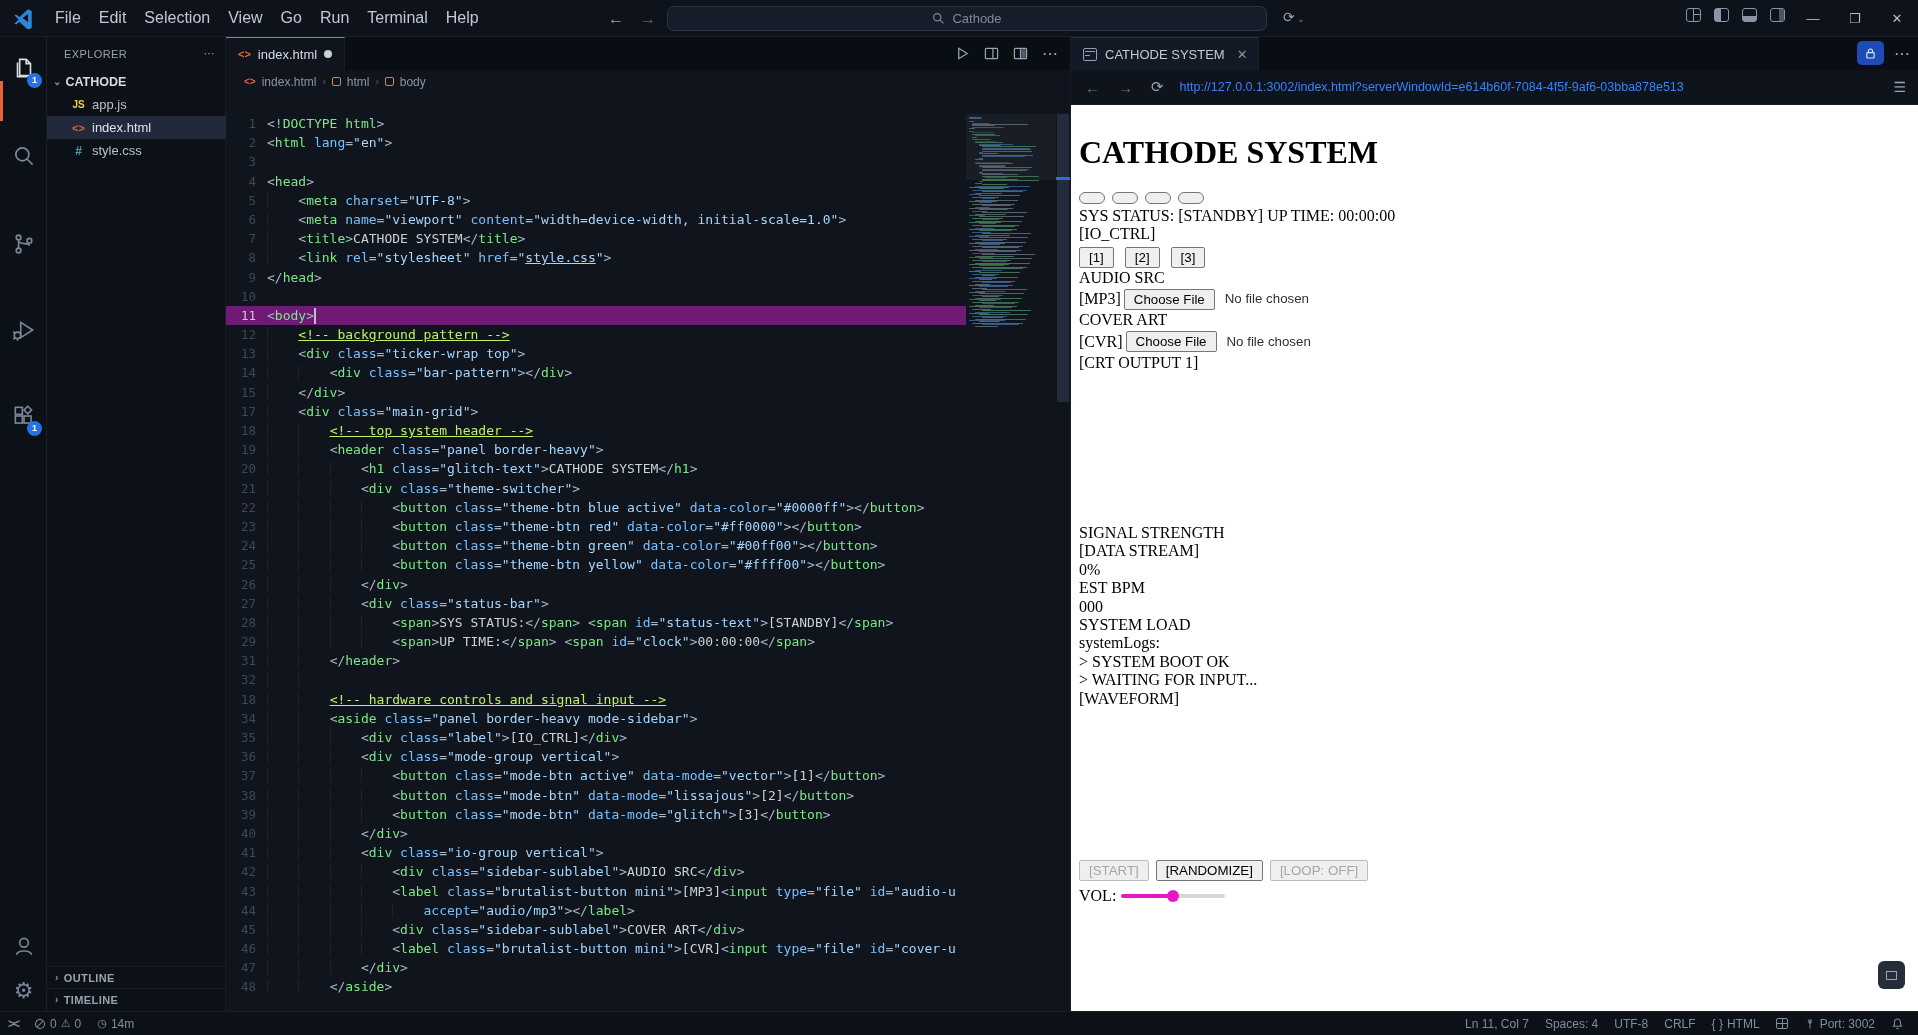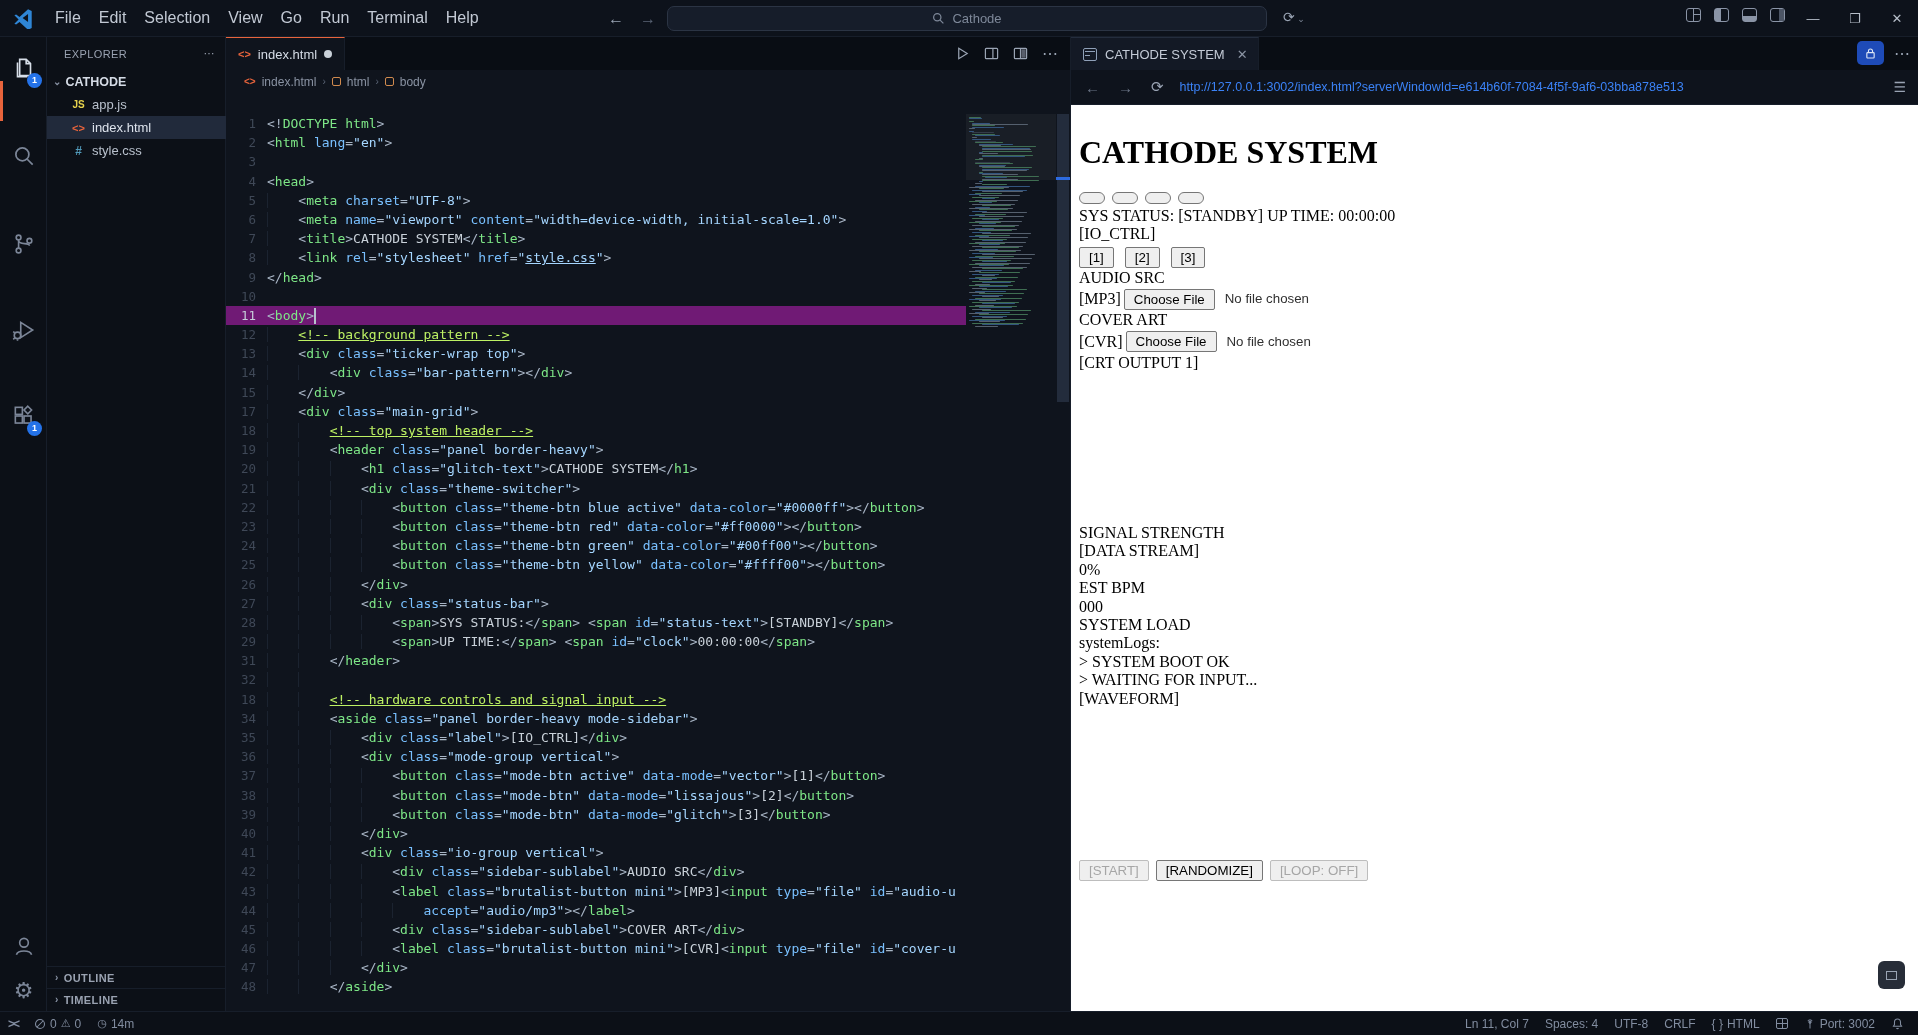--- a/index.html
+++ b/index.html
@@ -558,20 +558,29 @@
       <div class="pline">0%</div>
       <div class="pline">EST BPM</div>
       <div class="pline">000</div>
       <div class="pline">SYSTEM LOAD</div>
       <div class="pline">systemLogs:</div>
       <div class="pline">&gt; SYSTEM BOOT OK</div>
       <div class="pline">&gt; WAITING FOR INPUT...</div>
       <div class="pline">[WAVEFORM]</div>
       <div class="spacer150"></div>
       <div id="action-buttons"><button class="cbtn dis">[START]</button><button class="cbtn">[RANDOMIZE]</button><button class="cbtn dis">[LOOP: OFF]</button></div>
+      <div class="vol-row">
+        <span>VOL:</span>
+        <span class="slider">
+          <span class="track">
+              <span class="fill" id="vol-fill" style="width: 50%;"></span>
+            </span>
+          <span class="thumb" id="vol-thumb" style="left: calc(50% - 6px);"></span>
+        </span>
+      </div>
       <div id="float-btn">
           <i></i>
         </div>
     </div>
   </div>
 
   <div id="statusbar" class="abs">
     <div class="sb-item" style="letter-spacing:-2px;font-weight:bold;">&gt;&lt;</div>
     <div class="sb-item">
       <svg class="icon" width="12" height="12" viewBox="0 0 16 16" fill="none" stroke="currentColor" stroke-width="1.4">

